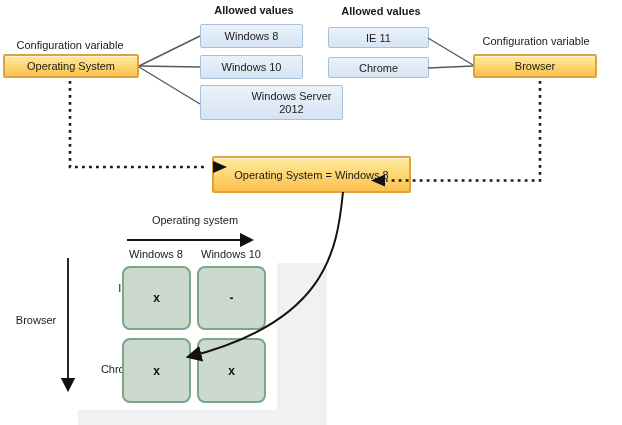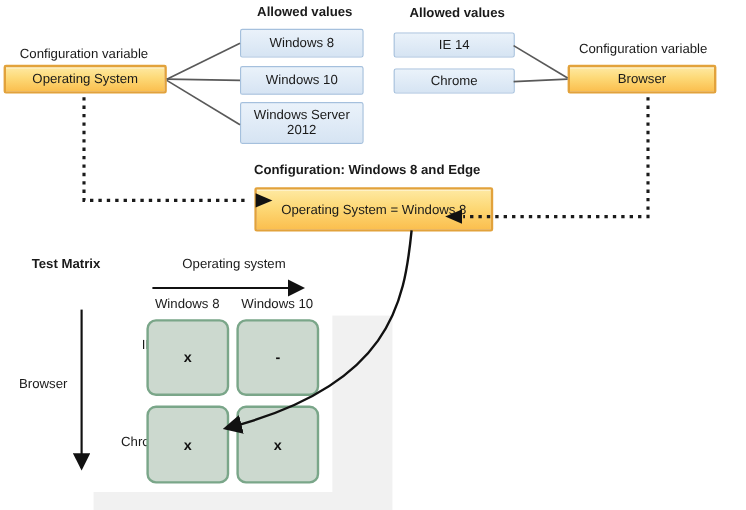--- a/index.html
+++ b/index.html
@@ -44,42 +44,40 @@
   <div class="lbl" style="left:4px;top:39px;width:132px;">Configuration variable</div>
   <div class="box orange" style="left:3px;top:54px;width:132px;height:20px;">
     <span>Operating System</span>
   </div>
   <div class="box blue" style="left:200px;top:24px;width:101px;height:22px;">
     <span>Windows 8</span>
   </div>
   <div class="box blue" style="left:200px;top:55px;width:101px;height:22px;">
     <span>Windows 10</span>
   </div>
-  <div class="box blue" style="left:200px;top:85px;width:101px;height:33px;">
+  <div class="box blue" style="left:200px;top:85px;width:101px;height:33px;padding-left:40px;">
     <span class="wrapnarrow">Windows Server 2012</span>
   </div>
 
   <div class="lbl bold" style="left:328px;top:5px;width:106px;">Allowed values</div>
   <div class="box blue" style="left:328px;top:27px;width:99px;height:19px;">
-    <span>IE 14</span>
+    <span>IE 11</span>
   </div>
   <div class="box blue" style="left:328px;top:57px;width:99px;height:19px;">
     <span>Chrome</span>
   </div>
   <div class="lbl" style="left:470px;top:35px;width:132px;">Configuration variable</div>
   <div class="box orange" style="left:473px;top:54px;width:120px;height:20px;">
     <span>Browser</span>
   </div>
 
-  <div class="lbl bold" style="left:178px;top:136px;width:256px;">Configuration: Windows 8 and Edge</div>
   <div class="box orange config-box" style="left:212px;top:156px;width:195px;height:32px;">
     <div>Operating System = Windows 8</div>
   </div>
 
-  <div class="lbl bold" style="left:13px;top:214px;width:84px;">Test Matrix</div>
   <div class="lbl" style="left:133px;top:214px;width:124px;">Operating system</div>
   <div class="lbl" style="left:120px;top:248px;width:72px;">Windows 8</div>
   <div class="lbl" style="left:195px;top:248px;width:72px;">Windows 10</div>
   <div class="lbl right" style="left:78px;top:282px;width:40px;">IE11</div>
   <div class="lbl right" style="left:66px;top:363px;width:52px;">Chrome</div>
   <div class="lbl" style="left:6px;top:314px;width:60px;">Browser</div>
 
   <div class="cell" style="left:122px;top:266px;width:65px;height:60px;">
     <span>x</span>
   </div>

